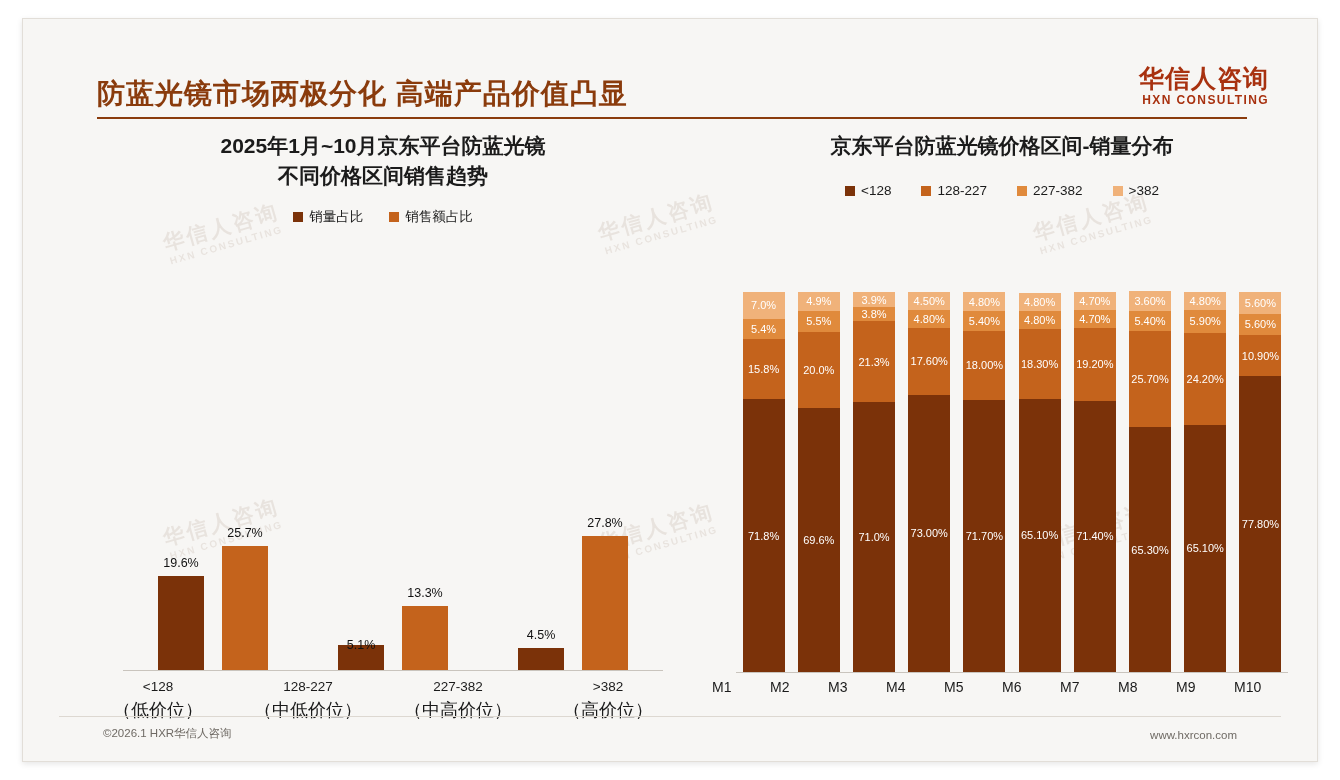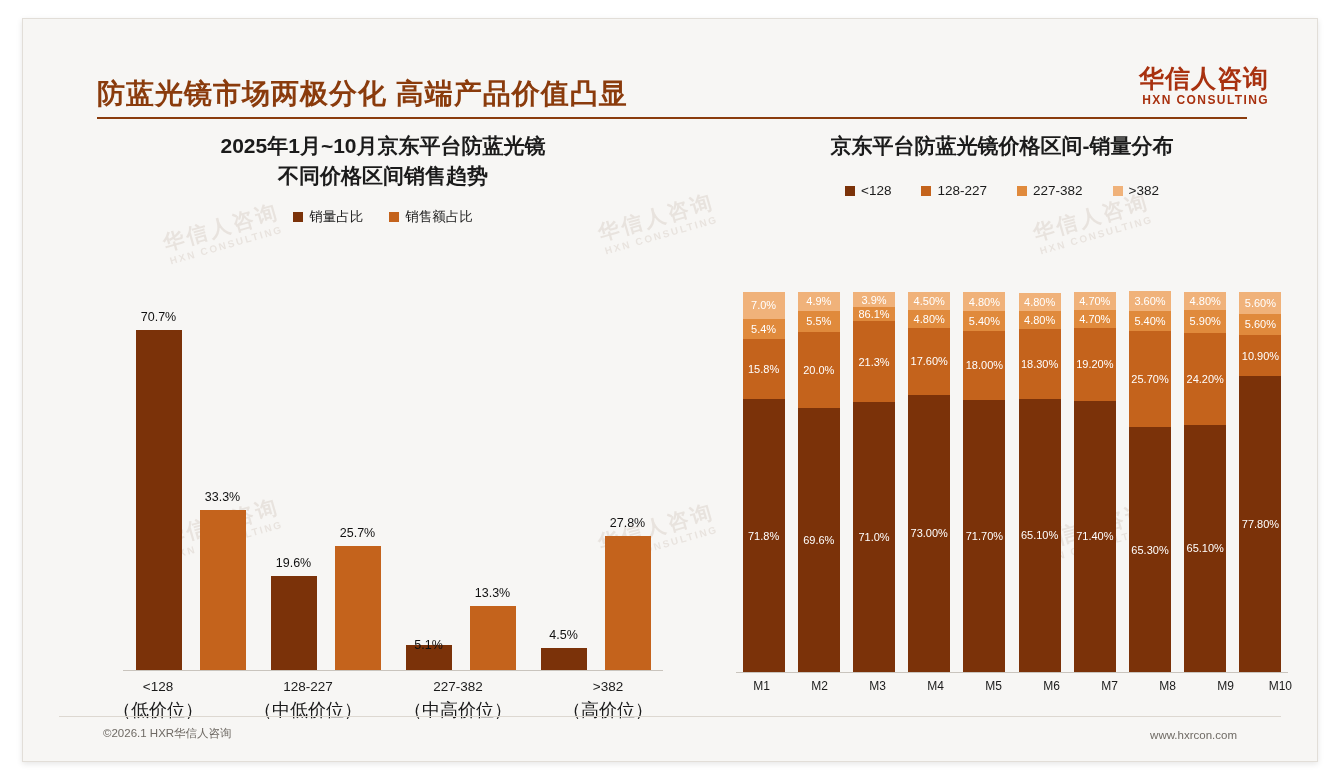--- a/index.html
+++ b/index.html
@@ -235,22 +235,22 @@
     font-weight: normal;
   }
   .xlabels-right {
     position: absolute;
     left: 0; right: 0;
     top: 548px;
     display: flex;
   }
   .xlabel-r {
     flex: 1 1 0;
-    text-align: right;
-    font-size: 12px;
+    text-align: left;
+    font-size: 14px;
     color: #1b1b1b;
   }
 
   
   .footer-rule {
     position: absolute;
     left: 36px;
     right: 36px;
     bottom: 44px;
     height: 1px;
@@ -325,30 +325,20 @@
         <div class="legend-item">
           <span class="legend-swatch" style="background:#c4631c"></span>
           <span>销售额占比</span>
         </div>
       </div>
 
       <div class="chart-left">
         <div class="axis-line"></div>
         <div class="groups">
 
-          <div class="group">
-            <div class="bar-wrap">
-              <span class="bar-label" style="bottom:346px;">70.7%</span>
-              <div class="bar" style="height:340px; background:#7b3209;"></div>
-            </div>
-            <div class="bar-wrap">
-              <span class="bar-label" style="bottom:166px;">33.3%</span>
-              <div class="bar" style="height:160px; background:#c4631c;"></div>
-            </div>
-          </div>
 
           <div class="group">
             <div class="bar-wrap">
               <span class="bar-label" style="bottom:100px;">19.6%</span>
               <div class="bar" style="height:94px; background:#7b3209;"></div>
             </div>
             <div class="bar-wrap">
               <span class="bar-label" style="bottom:130px;">25.7%</span>
               <div class="bar" style="height:124px; background:#c4631c;"></div>
             </div>
@@ -458,21 +448,21 @@
               </div>
             </div>
           </div>
 
           <div class="stack-cell">
             <div class="stack">
               <div class="seg" style="height:14.8px; background:#f0b27a;">
                 <span class="seg-label">3.9%</span>
               </div>
               <div class="seg" style="height:14.4px; background:#e08a3c;">
-                <span class="seg-label">86.1%</span>
+                <span class="seg-label">3.8%</span>
               </div>
               <div class="seg" style="height:80.9px; background:#c4631c;">
                 <span class="seg-label">21.3%</span>
               </div>
               <div class="seg" style="height:269.8px; background:#7b3209;">
                 <span class="seg-label">71.0%</span>
               </div>
             </div>
           </div>
 

